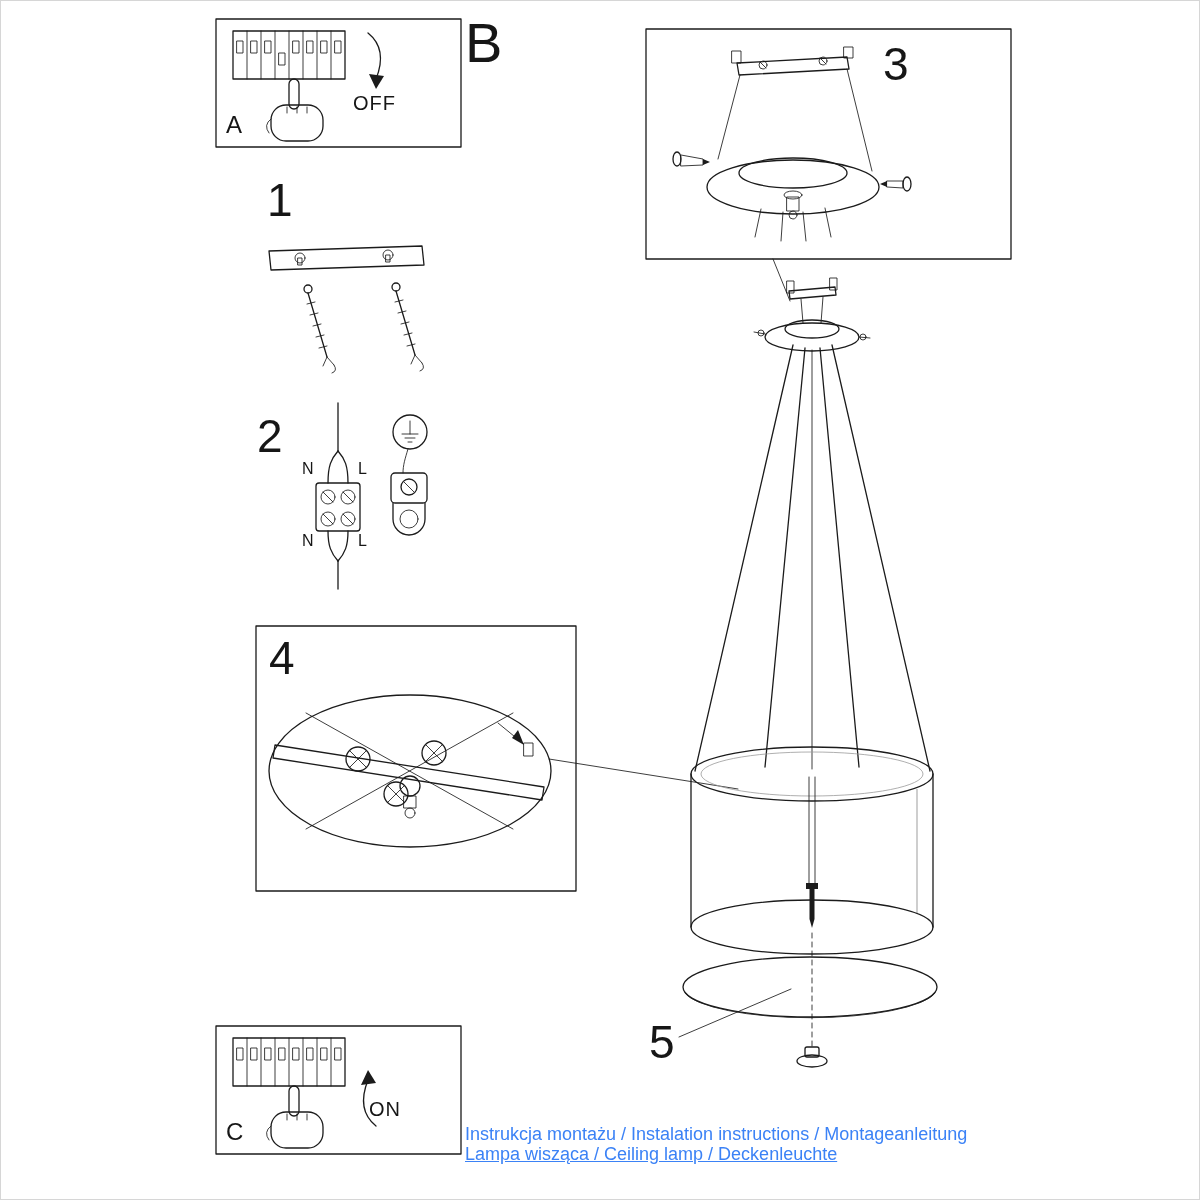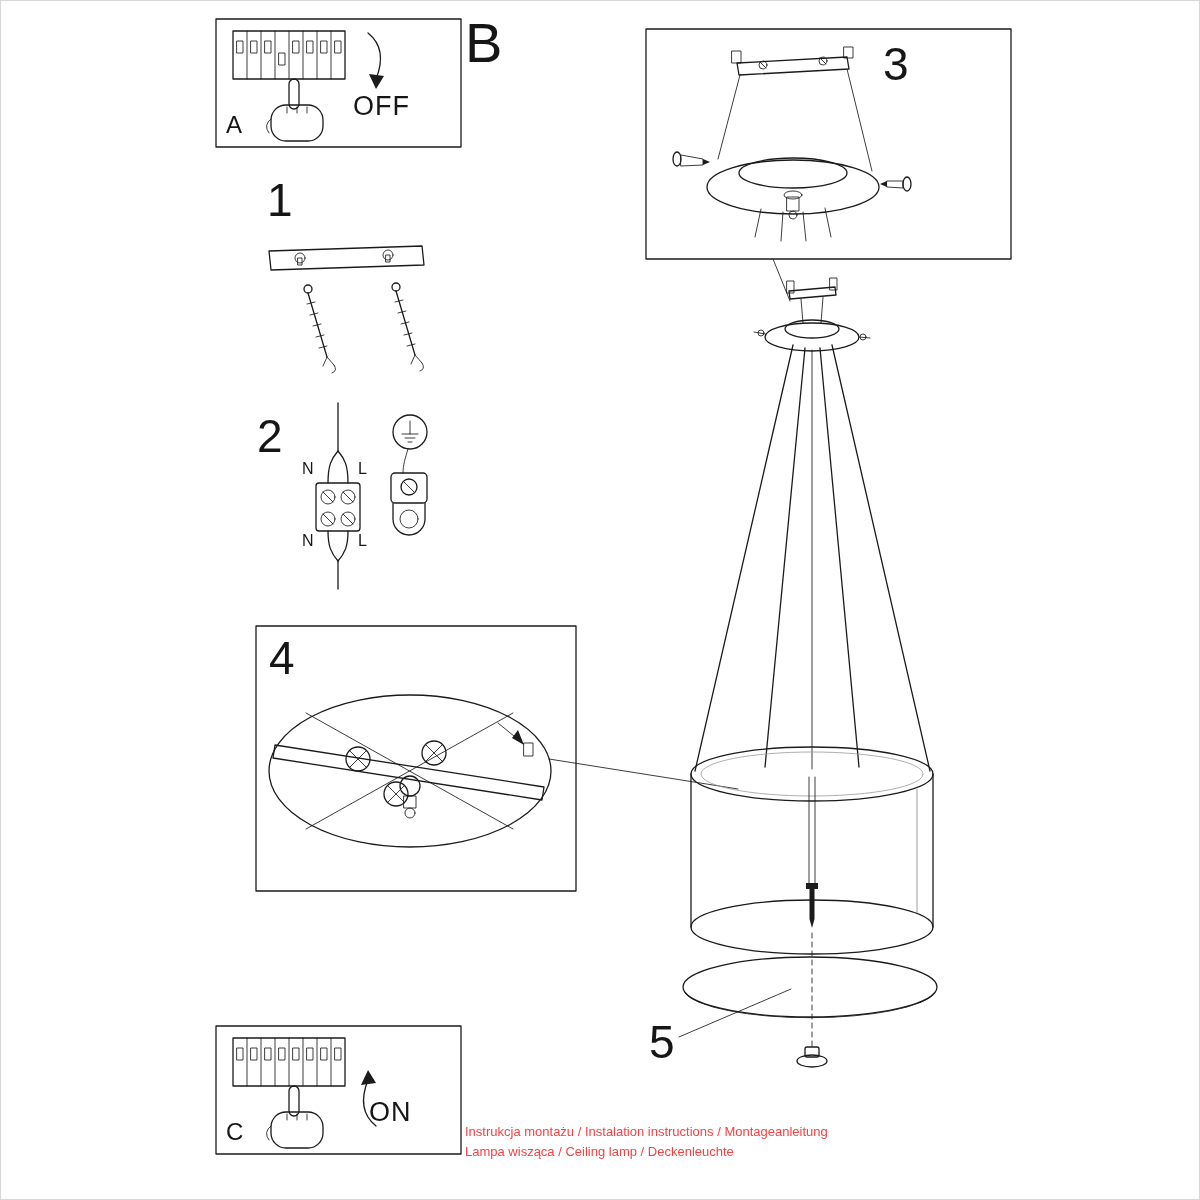--- a/index.html
+++ b/index.html
@@ -15,24 +15,24 @@
   }
   svg.art{position:absolute;left:0;top:0;width:1200px;height:1200px;}
   .ln{stroke:#1b1b1b;fill:none;stroke-width:1.3;stroke-linecap:round;stroke-linejoin:round;}
   .thin{stroke-width:0.85;}
   .faint{stroke:#9a9a9a;stroke-width:0.8;}
   .shade{stroke:#c2c2c2;stroke-width:1.6;}
   .dark{fill:#1b1b1b;stroke:none;}
   .t{position:absolute;white-space:nowrap;line-height:1;}
   .bignum{font-size:46px;font-weight:400;}
   .secletter{font-size:56px;font-weight:400;}
-  .switchword{font-size:27px;font-weight:500;letter-spacing:1px;}
+  .switchword{font-size:20px;font-weight:500;letter-spacing:1px;}
   .panelletter{font-size:24px;}
   .nl{font-size:16px;}
-  .footer{font-size:13px;color:#ef4444;}
+  .footer{font-size:18px;color:#3b82f6;}
 </style>
 </head>
 <body>
 
 <div id="page">
 
   <svg class="art" viewBox="0 0 1200 1200">
 
     <g>
       <rect class="ln" x="215" y="18" width="245" height="128"></rect>
@@ -291,15 +291,15 @@
 
   <div class="t nl" style="left:301px;top:460px;">N</div>
   <div class="t nl" style="left:357px;top:460px;">L</div>
   <div class="t nl" style="left:301px;top:532px;">N</div>
   <div class="t nl" style="left:357px;top:532px;">L</div>
 
   <div class="t panelletter" style="left:225px;top:1119px;">C</div>
   <div class="t switchword" style="left:368px;top:1098px;">ON</div>
 
   <div class="t footer" style="left:464px;top:1124px;">Instrukcja montażu / Instalation instructions / Montageanleitung</div>
-  <div class="t footer" style="left:464px;top:1144px;">Lampa wisząca / Ceiling lamp / Deckenleuchte</div>
+  <div class="t footer" style="left:464px;top:1144px;text-decoration:underline;">Lampa wisząca / Ceiling lamp / Deckenleuchte</div>
 
 </div>
 
 </body></html>

